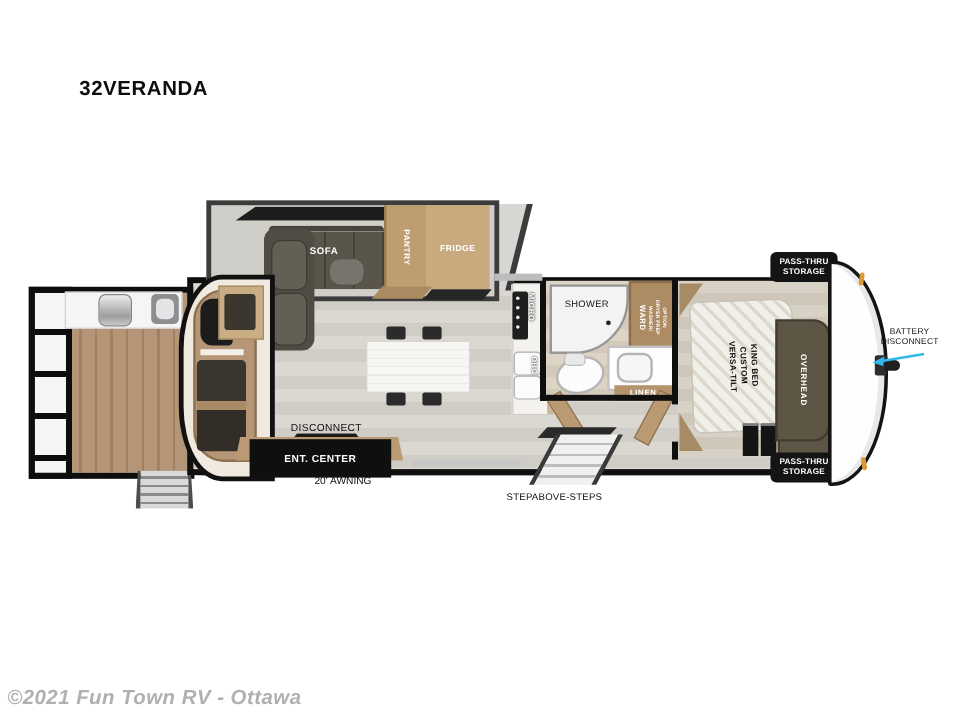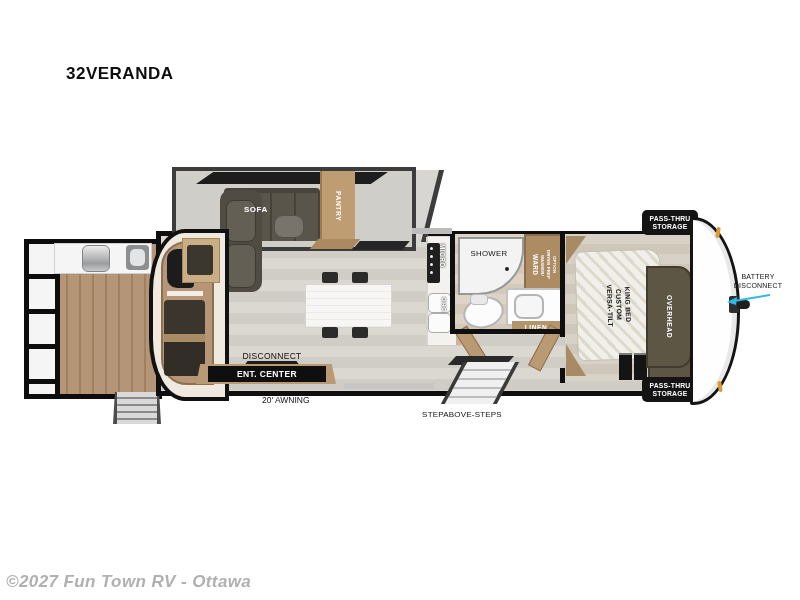--- a/index.html
+++ b/index.html
@@ -48,21 +48,21 @@
   .slide{left:172px;top:167px;width:236px;height:76px;background:#d0cec9;border:4px solid #3c3c3c;}
   .slide-angle{left:406px;top:170px;width:24px;height:72px;background:#d8d6d2;border-right:5px solid #3c3c3c;transform:skewX(-14deg);}
   .slide-counter{left:196px;top:172px;width:192px;height:12px;background:#1d1d1d;
      clip-path:polygon(9% 0,100% 0,91% 100%,0 100%);}
   .sofa-main{left:224px;top:188px;width:96px;height:48px;border-radius:4px;border-top:5px solid #48443c;
      background:repeating-linear-gradient(90deg,#5a554b 0 22px,#46423a 22px 24px);}
   .sofa-chaise{left:220px;top:190px;width:42px;height:102px;background:#514c43;border-radius:10px;}
   .sofa-cush{background:#645f55;border-radius:8px;border:1px solid #3e3a33;}
   .cushA{left:226px;top:200px;width:28px;height:40px;}
   .cushB{left:226px;top:244px;width:28px;height:42px;}
-  .sofa-lbl{left:244px;top:205px;width:52px;font-size:8px;letter-spacing:.5px;}
+  .sofa-lbl{left:244px;top:205px;width:52px;font-size:8px;text-align:center;letter-spacing:.5px;}
   .ottoman{left:274px;top:215px;width:28px;height:21px;background:#78746c;border:1px solid #55524c;border-radius:9px;}
   .pantry{left:320px;top:171px;width:33px;height:70px;background:#bf9d72;border-left:2px solid #9a7b54;}
   .pantry-lbl{font-size:6.8px;letter-spacing:.5px;}
   .fridge{left:355px;top:171px;width:53px;height:70px;background:#c9a97e;}
   .fridge-lbl{font-size:7.2px;letter-spacing:.4px;}
   .fridge-mat{left:356px;top:241px;width:50px;height:9px;background:#262626;transform:skewX(-40deg);}
   .pantry-ramp{left:314px;top:239px;width:42px;height:10px;background:#ab8a62;transform:skewX(-40deg);}
 
   
   .body-shell{left:156px;top:231px;width:544px;height:155px;border:5px solid #0f0f0f;
@@ -73,21 +73,21 @@
   
   .corner-cab{left:182px;top:238px;width:36px;height:43px;background:#c9ad85;border:1px solid #a3875f;}
   .corner-cab-in{left:187px;top:245px;width:26px;height:30px;background:#3b372e;border-radius:3px;}
   .table{left:305px;top:284px;width:85px;height:42px;border:1px solid #d8d5cf;
      background:repeating-linear-gradient(180deg,#f7f6f4 0 6px,#eceae6 6px 7px);}
   .chair{width:16px;height:11px;background:#2b2b2b;border-radius:2px;}
   .ch1{left:322px;top:272px;} .ch2{left:352px;top:272px;} .ch3{left:322px;top:327px;} .ch4{left:352px;top:327px;}
   .fireplace-lbl{left:230px;top:351px;width:84px;font-size:8.5px;text-align:center;letter-spacing:.3px;}
   .fp-insert{left:243px;top:361px;width:58px;height:6px;background:#1c1c1c;clip-path:polygon(8% 0,92% 0,100% 100%,0 100%);}
   .ent-base{left:196px;top:364px;width:140px;height:20px;background:#b99a74;clip-path:polygon(3% 0,97% 0,100% 100%,0 100%);}
-  .ent-front{left:208px;top:366px;width:118px;height:16px;background:#0f0f0f;}
+  .ent-front{left:208px;top:366px;width:118px;height:32px;background:#0f0f0f;}
   .ent-lbl{font-size:8.5px;letter-spacing:.4px;}
 
   
   .kcounter{left:426px;top:237px;width:28px;height:108px;background:#f4f2ee;border-left:2px solid #d8d4cd;border-right:5px solid #cbb596;}
   .cooktop{left:427px;top:243px;width:13px;height:40px;background:#1f1f1f;border-radius:2px;}
   .cook-dots{left:430px;top:247px;width:3px;height:3px;background:#eee;border-radius:50%;
      box-shadow:0 8px 0 #eee,0 16px 0 #eee,0 24px 0 #eee;}
   .micro-lbl{left:439px;top:244px;height:44px;font-size:6.4px;color:#fff;font-weight:bold;
      text-shadow:0 0 2px #444,0 0 2px #444;letter-spacing:.5px;}
   .ksink{left:428px;top:293px;width:21px;height:18px;background:#fbfbfb;border:1px solid #ababab;border-radius:4px;}
@@ -195,20 +195,23 @@
   <div class="abs slide-counter"></div>
   <div class="abs sofa-main"></div>
   <div class="abs sofa-chaise"></div>
   <div class="abs sofa-cush cushA"></div>
   <div class="abs sofa-cush cushB"></div>
   <div class="abs ottoman"></div>
   <div class="abs sofa-lbl wlbl">SOFA</div>
   <div class="abs pantry ctr">
     <span class="vtext wlbl pantry-lbl">PANTRY</span>
   </div>
+  <div class="abs fridge ctr">
+    <span class="wlbl fridge-lbl">FRIDGE</span>
+  </div>
   <div class="abs fridge-mat"></div>
   <div class="abs pantry-ramp"></div>
 
   <div class="abs rear-cap"></div>
   <div class="abs rear-door"></div>
   <div class="abs rear-window"></div>
   <div class="abs rear-sill"></div>
   <div class="abs rear-glass"></div>
 
   <div class="abs corner-cab"></div>
@@ -297,14 +300,14 @@
 
   <div class="abs battery-lbl lbl">
     <div>BATTERY</div>
     <div>DISCONNECT</div>
   </div>
   <svg class="abs battery-arrow" width="48" height="14">
     <line x1="44" y1="3" x2="8" y2="9" stroke="#2fb9ea" stroke-width="2"></line>
     <polygon points="1,10 11,5 10,13" fill="#2fb9ea"></polygon>
   </svg>
 
-  <div class="abs watermark">©2027 Fun Town RV - Ottawa</div>
+  <div class="abs watermark">©2021 Fun Town RV - Ottawa</div>
 </div>
 
 </body></html>

